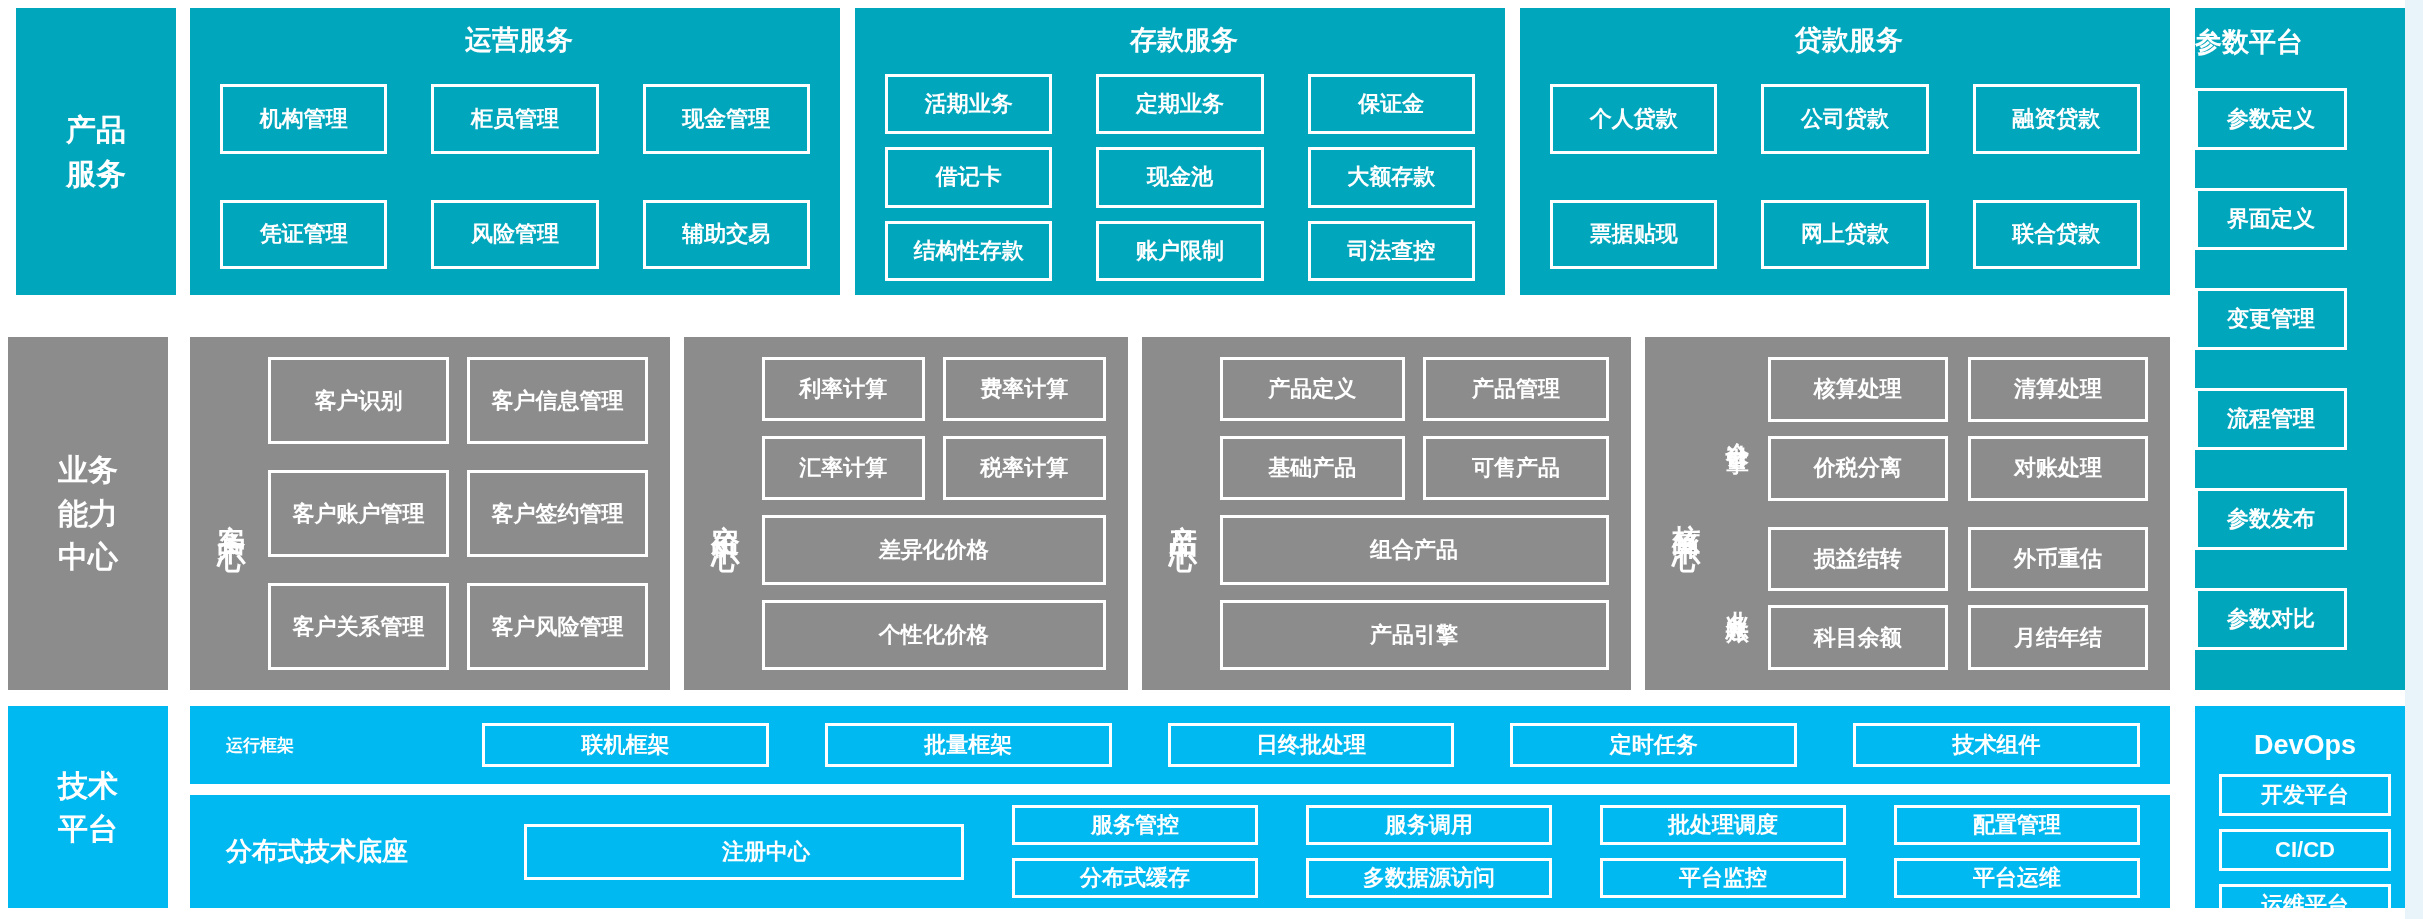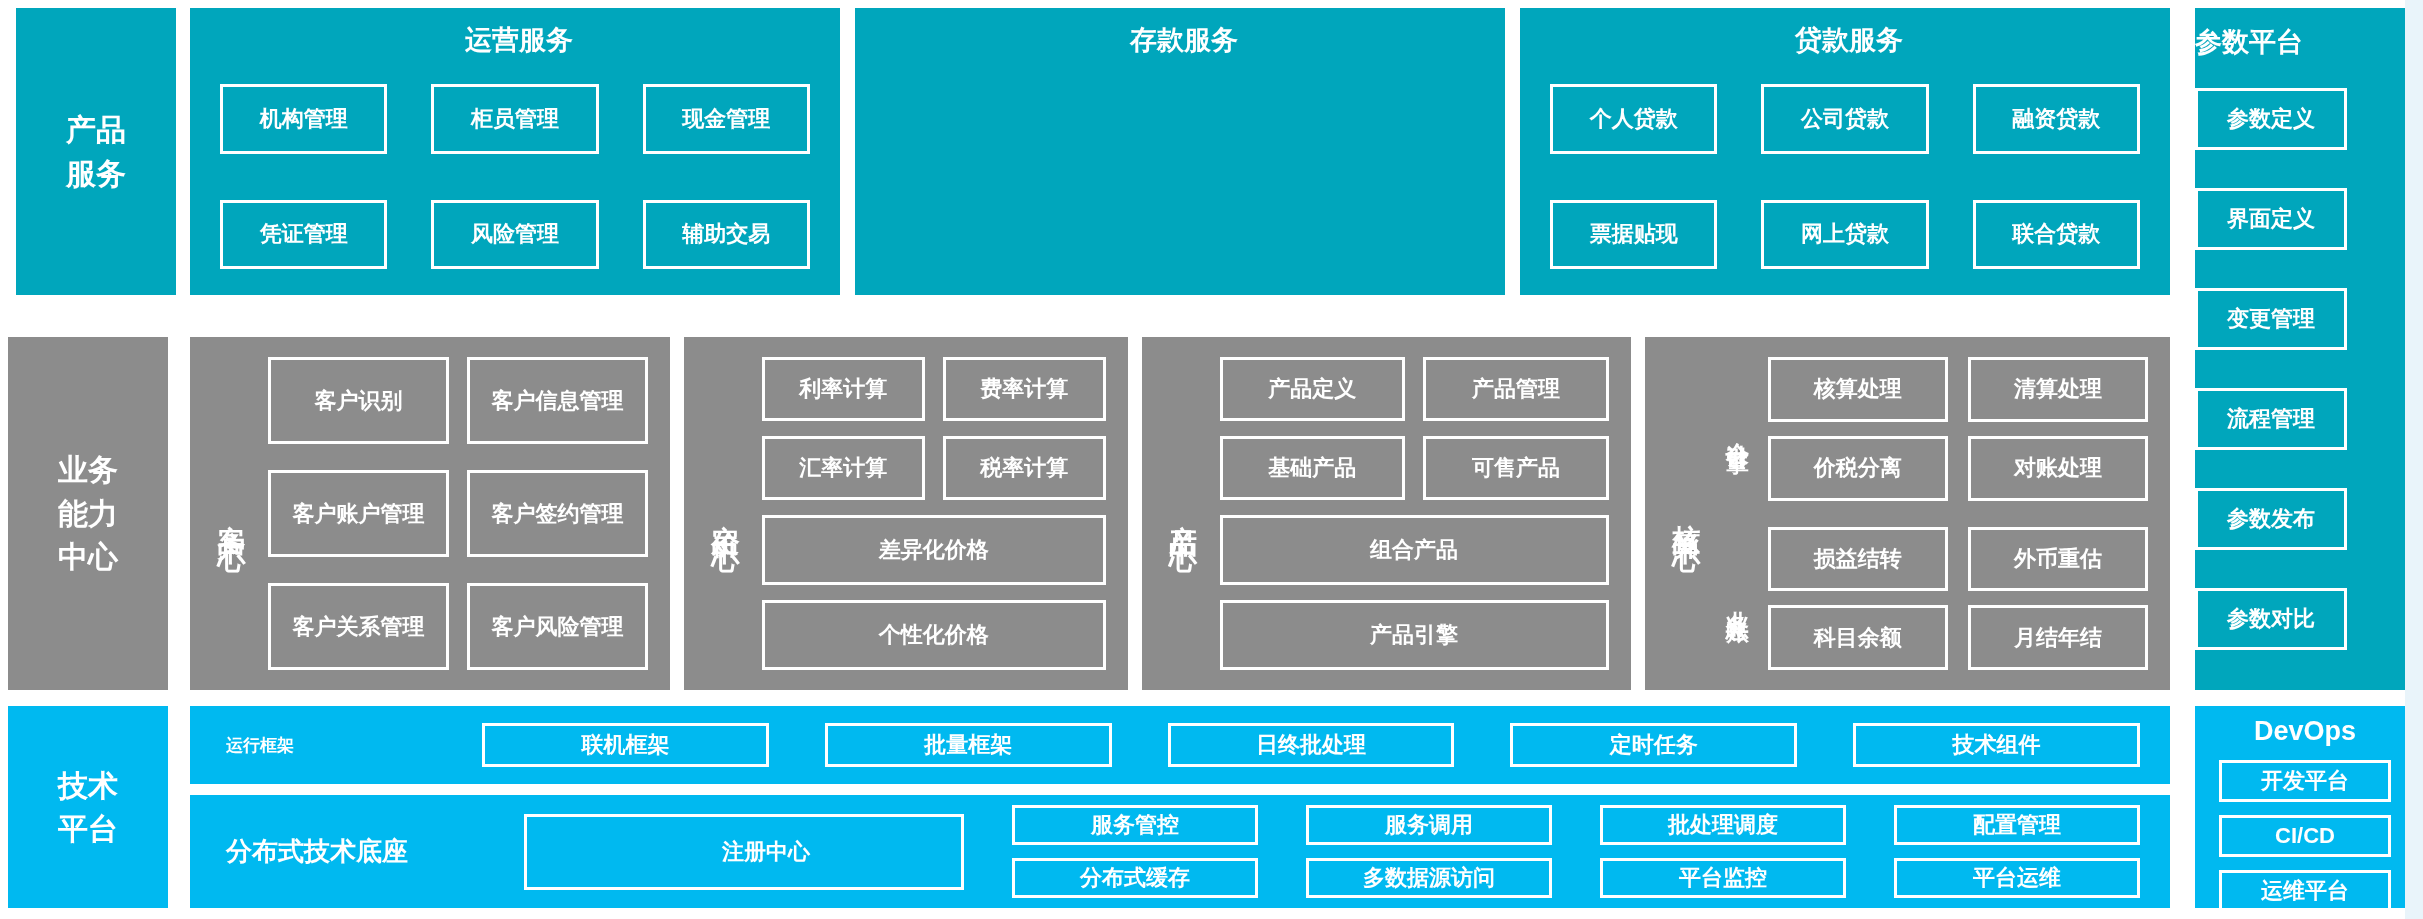--- a/index.html
+++ b/index.html
@@ -48,27 +48,27 @@
   .accgroup { flex:1; display:flex; gap:14px; align-items:stretch; }
   .acc2 { flex:1; display:grid; grid-template-columns:1fr 1fr; gap:14px 20px; }
 
   
   .trow { position:absolute; left:190px; width:1980px; display:flex; align-items:center; }
   .trow1 { top:706px; height:78px; padding:0 30px 0 36px; gap:56px; }
   .trow1 .tlabel { flex:0 0 200px; font-size:17px; font-weight:700; }
   .trow1 .box { flex:1; height:44px; }
   .trow2 { top:795px; height:113px; padding:0 30px 0 36px; gap:48px; }
   .trow2 .tlabel { flex:0 0 250px; font-size:26px; font-weight:700; }
-  .registry { flex:0 0 440px; height:76px;padding-left:44px; }
+  .registry { flex:0 0 440px; height:56px;padding-left:44px; }
   .stack { flex:1; display:flex; flex-direction:column; gap:13px; }
   .stack .box { height:40px; }
 
   
   .devops { position:absolute; left:2195px; top:706px; width:220px; height:202px; display:flex; flex-direction:column; align-items:center; }
-  .devops h2 { font-size:27px; font-weight:700; padding-top:10px; }
+  .devops h2 { font-size:27px; font-weight:700; padding-top:24px; }
   .devops .box { width:172px; height:42px; margin-top:13px; flex:0 0 auto; }
 
   .edge-strip { position:absolute; right:0; top:0; width:18px; height:919px; background:#e9f4fa; }
 </style>
 </head>
 <body>
 
 <div class="canvas">
 
   <div class="side teal" style="top:8px; height:287px;margin-left:8px;">
@@ -90,20 +90,31 @@
         <div class="box">柜员管理</div>
         <div class="box">现金管理</div>
         <div class="box">凭证管理</div>
         <div class="box">风险管理</div>
         <div class="box">辅助交易</div>
       </div>
     </section>
 
     <section class="panel teal">
       <h2>存款服务</h2>
+      <div class="pgrid three">
+        <div class="box">活期业务</div>
+        <div class="box">定期业务</div>
+        <div class="box">保证金</div>
+        <div class="box">借记卡</div>
+        <div class="box">现金池</div>
+        <div class="box">大额存款</div>
+        <div class="box">结构性存款</div>
+        <div class="box">账户限制</div>
+        <div class="box">司法查控</div>
+      </div>
     </section>
 
     <section class="panel teal">
       <h2>贷款服务</h2>
       <div class="pgrid two">
         <div class="box">个人贷款</div>
         <div class="box">公司贷款</div>
         <div class="box">融资贷款</div>
         <div class="box">票据贴现</div>
         <div class="box">网上贷款</div>

